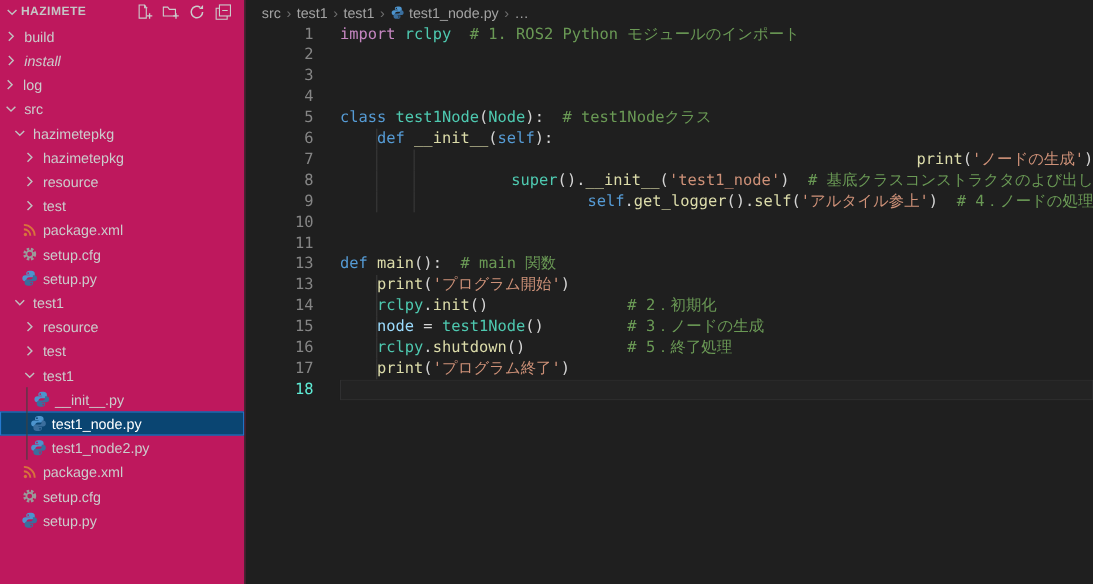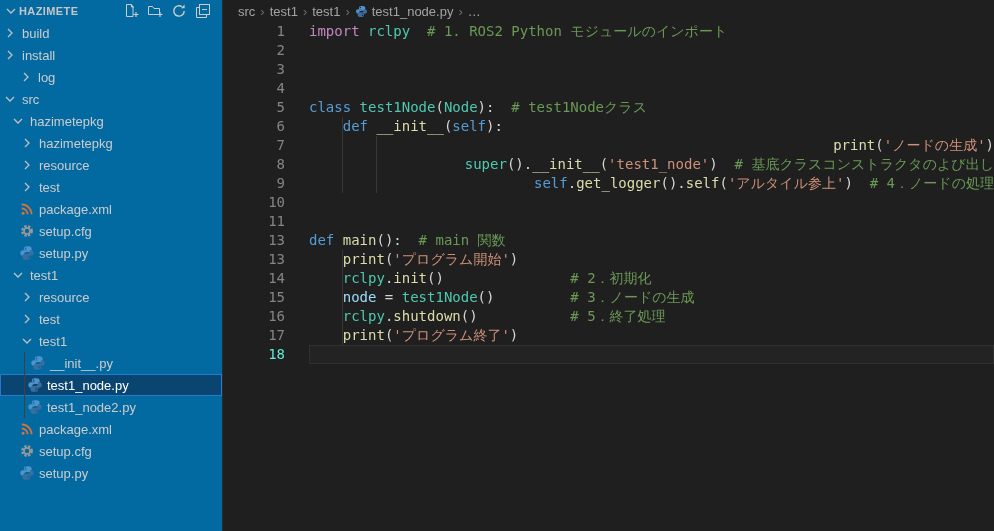--- a/index.html
+++ b/index.html
@@ -1,19 +1,19 @@
 <!DOCTYPE html>
 <html><head>
 <meta charset="utf-8">
 <style>
   html,body{margin:0;padding:0;background:#111;}
   .app{width:994px;height:531px;display:flex;overflow:hidden;position:relative;
        font-family:"Liberation Sans",sans-serif;-webkit-font-smoothing:antialiased;}
   
-  .sidebar{width:222px;min-width:222px;height:100%;background:#0369a1;border-right:1px solid #2b2b2b;
+  .sidebar{width:222px;min-width:222px;height:100%;background:#be185d;border-right:1px solid #2b2b2b;
            position:relative;color:#cccccc;}
   .sb-header{height:22px;display:flex;align-items:center;padding-left:3px;}
   .sb-header .twist{width:16px;height:16px;display:flex;align-items:center;justify-content:center;}
   .sb-title{font-size:11px;font-weight:bold;letter-spacing:.4px;color:#c5c5c5;}
   .sb-actions{margin-left:auto;display:flex;align-items:center;padding-right:10px;gap:6px;}
   .sb-actions .act{width:18px;height:18px;display:flex;align-items:center;justify-content:center;cursor:pointer;}
   .tree{position:relative;}
   .trow{height:22px;display:flex;align-items:center;font-size:13px;color:#cccccc;cursor:pointer;white-space:nowrap;}
   .trow .slot{width:16px;min-width:16px;height:16px;display:flex;align-items:center;justify-content:center;margin-right:4px;}
   .trow.sel{background:#0a4572;box-shadow:inset 0 0 0 1px #2679cf;color:#ffffff;}
@@ -82,29 +82,29 @@
     </div>
     <div class="tree" id="tree">
         <div class="trow" style="padding-left: 2px;">
           <span class="slot">
             <svg width="16" height="16" viewBox="0 0 16 16">
               <path d="M6 4l4 4-4 4" stroke="#c0c0c0" stroke-width="1.3" fill="none"></path>
             </svg>
           </span>
           <span>build</span>
         </div>
-        <div class="trow" style="padding-left: 2px;">
+        <div class="trow" style="padding-left: 2px; font-style: italic;">
           <span class="slot">
             <svg width="16" height="16" viewBox="0 0 16 16">
               <path d="M6 4l4 4-4 4" stroke="#c0c0c0" stroke-width="1.3" fill="none"></path>
             </svg>
           </span>
           <span>install</span>
         </div>
-        <div class="trow" style="padding-left: 18px;">
+        <div class="trow" style="padding-left: 1px;">
           <span class="slot">
             <svg width="16" height="16" viewBox="0 0 16 16">
               <path d="M6 4l4 4-4 4" stroke="#c0c0c0" stroke-width="1.3" fill="none"></path>
             </svg>
           </span>
           <span>log</span>
         </div>
         <div class="trow" style="padding-left: 2px;">
           <span class="slot">
             <svg width="16" height="16" viewBox="0 0 16 16">

